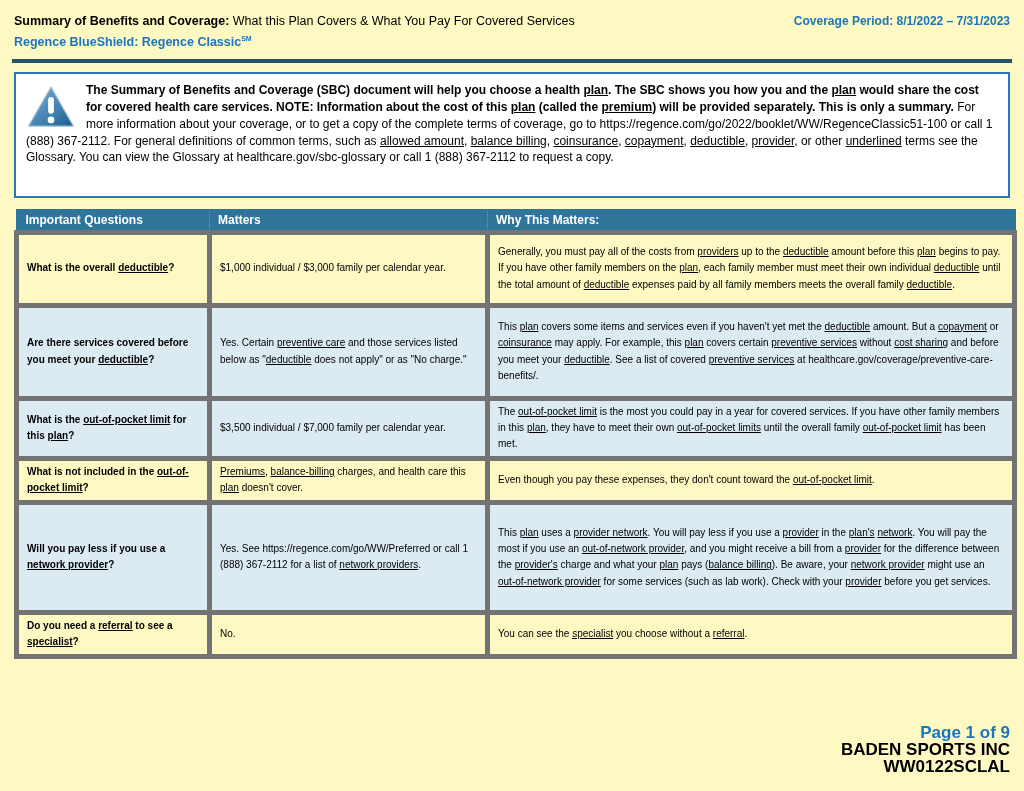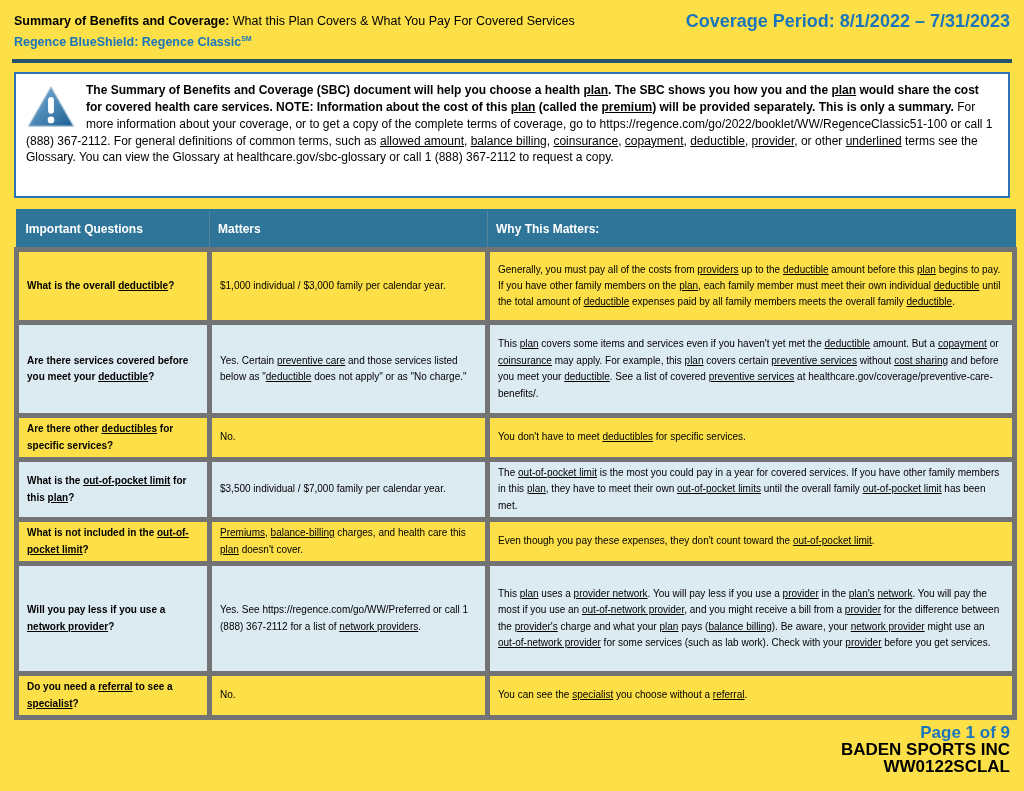--- a/index.html
+++ b/index.html
@@ -1,42 +1,42 @@
 <!DOCTYPE html>
 <html><head>
 <meta charset="utf-8">
 <style>
   html,body{margin:0;padding:0;background:#fff;}
   body{font-family:"Liberation Sans","DejaVu Sans",sans-serif;color:#000;}
-  .page{position:relative;width:1024px;height:791px;background:#fde047;overflow:hidden;}
+  .page{position:relative;width:1024px;height:791px;background:#fef9c3;overflow:hidden;}
 
   
   .b{font-weight:bold;}
   .u{text-decoration:underline;}
   .c{color:#1b75bc;}
   .sup{font-size:7px;vertical-align:super;}
 
   
   .doc-header{display:flex;justify-content:space-between;align-items:flex-start;
               padding:13px 14px 0 14px;}
   .doc-header .left{font-size:12.5px;line-height:17px;max-width:620px;}
-  .doc-header .right{font-size:18px;line-height:17px;text-align:right;}
+  .doc-header .right{font-size:12px;line-height:17px;text-align:right;}
   .header-rule{height:4px;background:#27536b;margin:8px 12px 0 12px;}
 
   
   .notice{margin:9px 14px 0 14px;border:2px solid #2e75b6;background:#fff;
           padding:8px 12px 9px 10px;font-size:12px;line-height:16.8px;min-height:105px;}
   .notice .warn{float:left;width:50px;height:46px;margin:2px 10px 2px 0;}
 
   
   table.qa{border-collapse:collapse;table-layout:fixed;width:998px;margin:11px 14px 0 14px;
            border:2px solid #2e7599;}
   table.qa col.c1{width:193px;} table.qa col.c2{width:278px;} table.qa col.c3{width:527px;}
   table.qa th{background:#2e7599;color:#fff;font-size:12px;text-align:left;
-              padding:11px 8px;border:1px solid #54859e;font-weight:bold;}
+              padding:2px 8px;border:1px solid #54859e;font-weight:bold;}
   table.qa td{border:5px solid #737373;padding:3px 8px;font-size:10px;line-height:16.4px;
               vertical-align:middle;}
   table.qa td.q{font-weight:bold;}
   tr.alt td{background:#dceaf2;}
 
   
   .doc-footer{position:absolute;right:14px;bottom:16px;text-align:right;
               font-size:17px;line-height:17px;font-weight:bold;}
 </style>
 </head>
@@ -87,25 +87,20 @@
     <tr style="height:73px">
       <td class="q"><span class="b">What is the overall </span><span class="b u">deductible</span><span class="b">?</span></td>
       <td><span>$1,000 individual / $3,000 family per calendar year.</span></td>
       <td><span>Generally, you must pay all of the costs from </span><span class="u">providers</span><span> up to the </span><span class="u">deductible</span><span> amount before this </span><span class="u">plan</span><span> begins to pay. If you have other family members on the </span><span class="u">plan</span><span>, each family member must meet their own individual </span><span class="u">deductible</span><span> until the total amount of </span><span class="u">deductible</span><span> expenses paid by all family members meets the overall family </span><span class="u">deductible</span><span>.</span></td>
     </tr>
     <tr class="alt" style="height:93px">
       <td class="q"><span class="b">Are there services covered before you meet your </span><span class="b u">deductible</span><span class="b">?</span></td>
       <td><span>Yes. Certain </span><span class="u">preventive care</span><span> and those services listed below as "</span><span class="u">deductible</span><span> does not apply" or as "No charge."</span></td>
       <td><span>This </span><span class="u">plan</span><span> covers some items and services even if you haven't yet met the </span><span class="u">deductible</span><span> amount. But a </span><span class="u">copayment</span><span> or </span><span class="u">coinsurance</span><span> may apply. For example, this </span><span class="u">plan</span><span> covers certain </span><span class="u">preventive services</span><span> without </span><span class="u">cost sharing</span><span> and before you meet your </span><span class="u">deductible</span><span>. See a list of covered </span><span class="u">preventive services</span><span> at healthcare.gov/coverage/preventive-care-benefits/.</span></td>
     </tr>
-    <tr style="height:37px">
-      <td class="q"><span class="b">Are there other </span><span class="b u">deductibles</span><span class="b"> for specific services?</span></td>
-      <td><span>No.</span></td>
-      <td><span>You don't have to meet </span><span class="u">deductibles</span><span> for specific services.</span></td>
-    </tr>
     <tr class="alt" style="height:52px">
       <td class="q"><span class="b">What is the </span><span class="b u">out-of-pocket limit</span><span class="b"> for this </span><span class="b u">plan</span><span class="b">?</span></td>
       <td><span>$3,500 individual / $7,000 family per calendar year.</span></td>
       <td><span>The </span><span class="u">out-of-pocket limit</span><span> is the most you could pay in a year for covered services. If you have other family members in this </span><span class="u">plan</span><span>, they have to meet their own </span><span class="u">out-of-pocket limits</span><span> until the overall family </span><span class="u">out-of-pocket limit</span><span> has been met.</span></td>
     </tr>
     <tr style="height:44px">
       <td class="q"><span class="b">What is not included in the </span><span class="b u">out-of-pocket limit</span><span class="b">?</span></td>
       <td><span class="u">Premiums</span><span>, </span><span class="u">balance-billing</span><span> charges, and health care this </span><span class="u">plan</span><span> doesn't cover.</span></td>
       <td><span>Even though you pay these expenses, they don't count toward the </span><span class="u">out-of-pocket limit</span><span>.</span></td>
     </tr>

